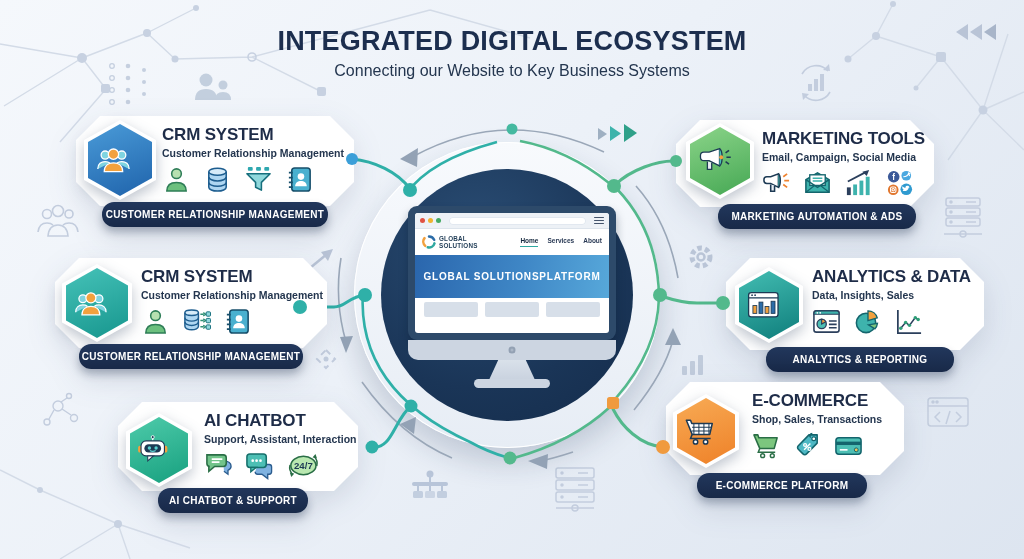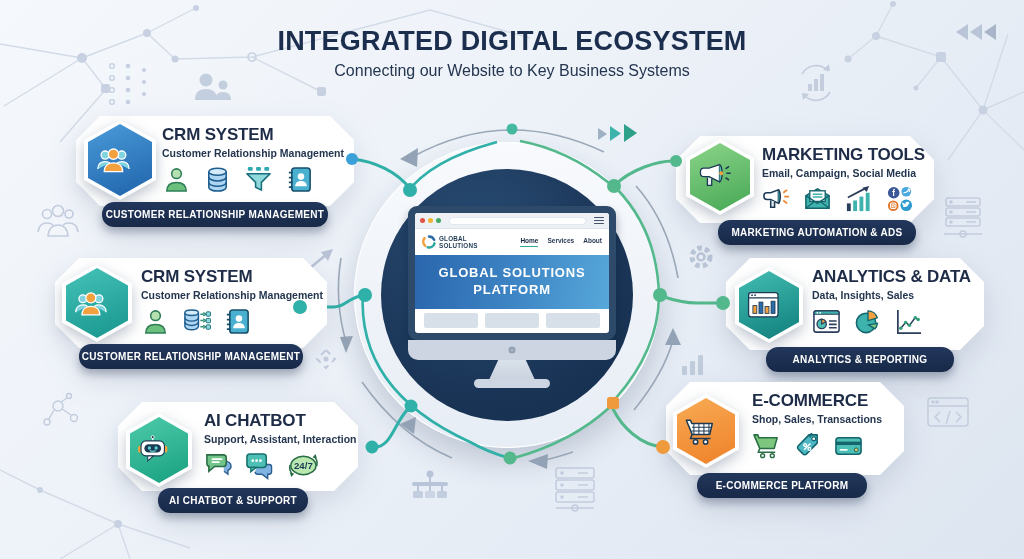--- a/index.html
+++ b/index.html
@@ -32,23 +32,23 @@
   .tdot{width:5px;height:5px;border-radius:50%;}
   .url-pill{flex:1;height:8px;background:#fff;border-radius:4px;margin:0 5px;box-shadow:inset 0 0 0 1px #e2e8f0;}
   .hamburger{width:10px;display:flex;flex-direction:column;gap:1.5px;}
   .hamburger i{height:1.5px;background:#44536b;border-radius:1px;}
   .site-head{height:26px;display:flex;align-items:center;padding:0 7px;background:#fff;}
   .logo-wrap{display:flex;align-items:center;gap:3px;}
   .logo-text{font-size:6.3px;font-weight:800;color:#1d3a54;line-height:1.12;letter-spacing:.2px;}
   .site-nav{margin-left:auto;display:flex;gap:9px;font-size:6.5px;font-weight:700;color:#2a3a55;}
   .nav-item{padding-bottom:1.5px;}
   .nav-item.active{border-bottom:1.5px solid #2fa8a0;color:#16293f;}
-  .hero{height:54px;background:linear-gradient(100deg,#2a66ad 0%,#3f87c6 55%,#57a8da 100%);
-    display:flex;flex-direction:column;align-items:center;justify-content:center;color:#fff;
-    font-weight:800;font-size:13px;letter-spacing:.8px;line-height:1.3;text-align:center;}
+  .hero{height:43px;background:linear-gradient(100deg,#2a66ad 0%,#3f87c6 55%,#57a8da 100%);
+    display:flex;align-items:center;justify-content:center;color:#fff;
+    font-weight:800;font-size:10px;letter-spacing:.8px;line-height:1.3;text-align:center;}
   .ph-row{display:flex;gap:7px;justify-content:center;margin-top:4px;}
   .ph{width:54px;height:15px;background:#d7dfe9;border-radius:2px;}
   .chin{position:absolute;left:408px;top:340px;width:208px;height:20px;background:#ccd5e1;border-radius:0 0 10px 10px;}
   .cam{position:absolute;left:50%;top:50%;transform:translate(-50%,-50%);width:7px;height:7px;border-radius:50%;
     background:#aab6c6;box-shadow:inset 0 0 0 2px #93a1b3;}
   .stand{position:absolute;left:489px;top:360px;width:46px;height:20px;background:linear-gradient(180deg,#d9e1ea,#c9d2df);
     clip-path:polygon(20% 0,80% 0,100% 100%,0 100%);}
   .base{position:absolute;left:474px;top:379px;width:76px;height:9px;background:#ccd5e1;border-radius:5px;}
 
   
@@ -73,21 +73,21 @@
 
   .card-1{left:76px;top:116px;width:278px;height:90px;}
   .card-1 .hex{left:8px;top:4px;width:72px;height:80px;}
   .card-1 .card-badge{left:26px;top:86px;width:226px;}
   .card-2{left:55px;top:258px;width:272px;height:90px;}
   .card-2 .hex{left:7px;top:6px;width:70px;height:78px;}
   .card-2 .card-badge{left:24px;top:86px;width:224px;}
   .card-3{left:118px;top:402px;width:240px;height:89px;}
   .card-3 .hex{left:8px;top:11px;width:66px;height:74px;}
   .card-3 .card-badge{left:40px;top:86px;width:150px;}
-  .card-4{left:676px;top:120px;width:258px;height:87px;margin-top:16px;}
+  .card-4{left:676px;top:120px;width:258px;height:87px;}
   .card-4 .hex{left:10px;top:3px;width:68px;height:76px;}
   .card-4 .card-badge{left:42px;top:84px;width:198px;}
   .card-5{left:726px;top:258px;width:258px;height:92px;}
   .card-5 .hex{left:9px;top:9px;width:68px;height:76px;}
   .card-5 .card-badge{left:40px;top:89px;width:188px;}
   .card-6{left:666px;top:382px;width:238px;height:93px;}
   .card-6 .hex{left:7px;top:12px;width:66px;height:74px;}
   .card-6 .card-badge{left:31px;top:91px;width:170px;}
 </style>
 </head>

